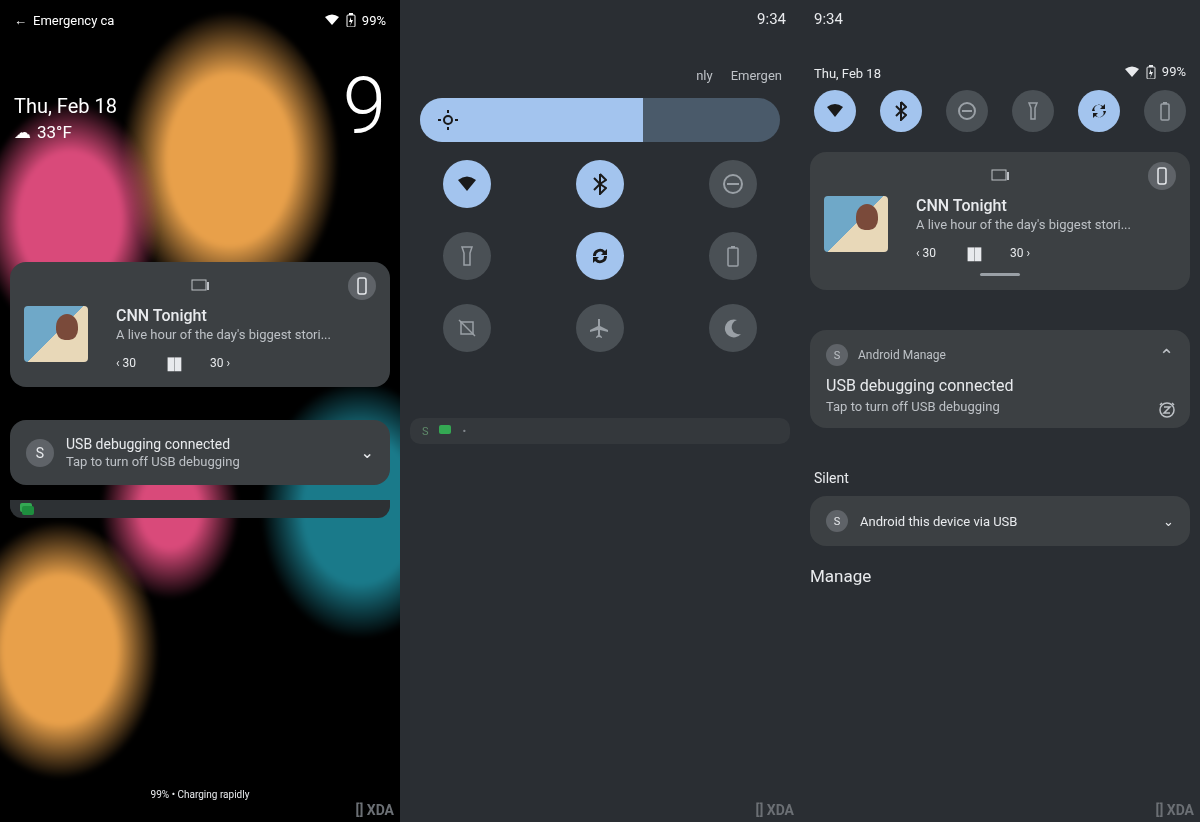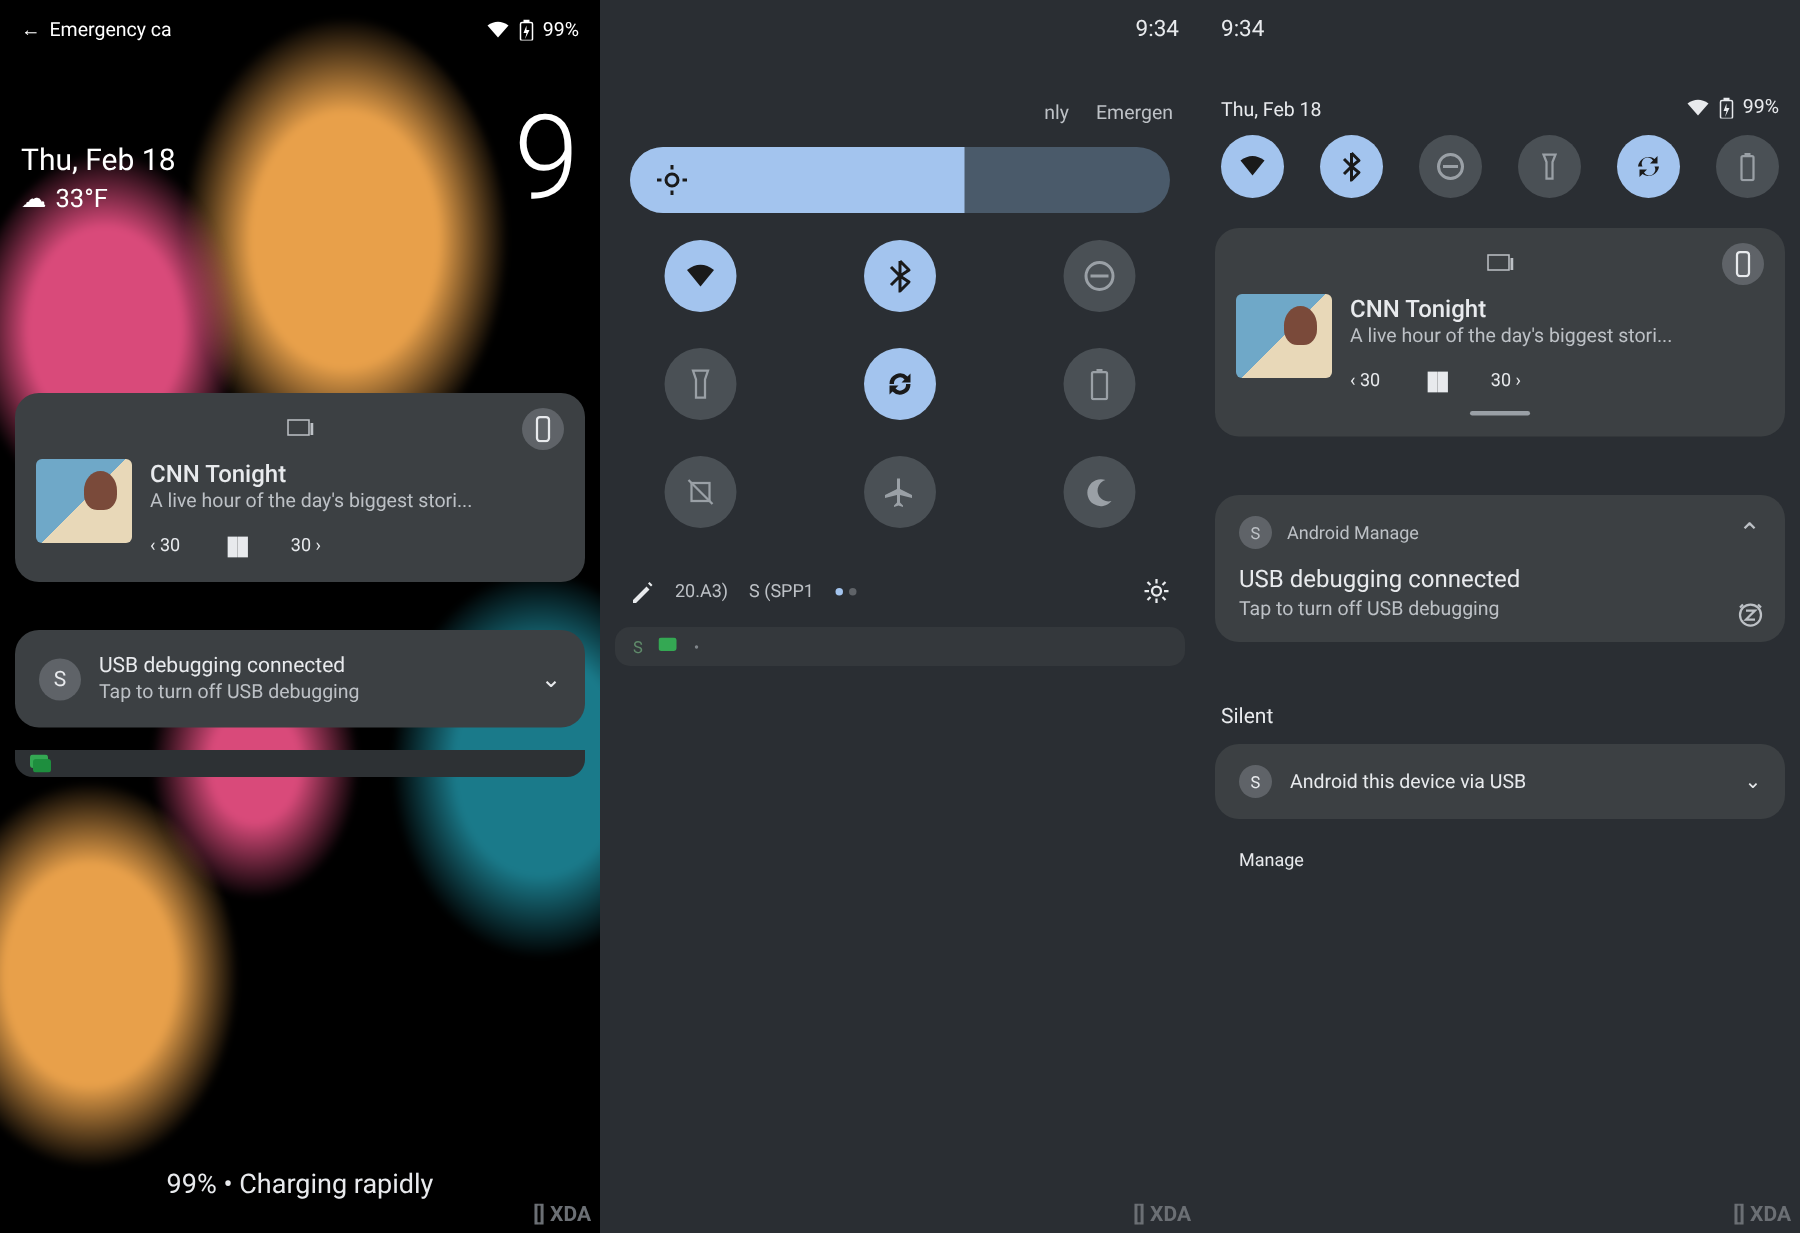--- a/index.html
+++ b/index.html
@@ -23,38 +23,38 @@
 .date-weather { position:absolute; top:94px; left:14px; color:#fff; z-index:4; }
 .date-weather .dt { font-size:20px; font-weight:400; }
 .date-weather .wx { font-size:17px; margin-top:4px; display:flex; align-items:center; gap:6px; }
 
 .bigclock { position:absolute; top:70px; right:14px; color:#fff; font-size:78px; font-weight:300; line-height:0.95; text-align:right; z-index:4; }
 
 .card { background:#3c4043; border-radius:16px; padding:14px; position:absolute; left:10px; right:10px; }
 .media-card { top:262px; }
 .media-top { display:flex; justify-content:center; align-items:center; position:relative; height:20px; margin-bottom:10px; }
 .chip { position:absolute; right:0; width:28px; height:28px; border-radius:50%; background:#5f6368; display:flex; align-items:center; justify-content:center; }
-.media-body { display:flex; gap:12px; }
+.media-body { display:flex; gap:28px; }
 .thumb { width:64px; height:56px; background:linear-gradient(135deg,#6fa8c8 50%,#e8d8b8 50%); border-radius:4px; position:relative; overflow:hidden; }
 .thumb::after { content:""; position:absolute; left:32px; top:8px; width:22px; height:26px; background:#7a4a3a; border-radius:50% 50% 40% 40%; }
 .media-text { flex:1; min-width:0; }
 .media-title { font-size:16px; font-weight:500; }
 .media-sub { font-size:13px; color:#bdc1c6; margin-top:2px; white-space:nowrap; overflow:hidden; text-overflow:ellipsis; }
 .media-controls { display:flex; gap:30px; margin-top:10px; font-size:12px; align-items:center; }
 .media-controls .pp { font-size:18px; letter-spacing:-3px; }
 
 .notif-card { top:420px; padding:16px; display:flex; align-items:center; gap:12px; }
 .notif-icon { width:28px; height:28px; border-radius:50%; background:#5f6368; display:flex; align-items:center; justify-content:center; flex-shrink:0; }
 .notif-text .nt { font-size:14px; }
 .notif-text .ns { font-size:13px; color:#bdc1c6; margin-top:2px; }
 .chevron { margin-left:auto; }
 
 .mini-bar { position:absolute; top:500px; left:10px; right:10px; height:18px; background:#2d3134; border-radius:0 0 12px 12px; padding-left:10px; display:flex; align-items:center; }
 
-.charging { position:absolute; bottom:22px; width:100%; text-align:center; font-size:18px; color:#e8eaed; }
+.charging { position:absolute; bottom:22px; width:100%; text-align:center; font-size:10px; color:#e8eaed; }
 .watermark { position:absolute; bottom:4px; right:6px; font-size:14px; font-weight:700; color:#6b6f74; letter-spacing:0px; }
 
 
 .sb2 { position:absolute; top:10px; right:14px; font-size:15px; }
 .carrier { position:absolute; top:68px; width:100%; display:flex; justify-content:flex-end; gap:18px; padding:0 18px; font-size:13px; color:#bdc1c6; }
 .brightness { position:absolute; top:98px; left:20px; right:20px; height:44px; background:#4a5a6a; border-radius:22px; overflow:hidden; }
 .brightness-fill { height:100%; width:62%; background:#a3c4ee; display:flex; align-items:center; padding-left:18px; }
 .qs-grid { position:absolute; top:160px; left:20px; right:20px; display:grid; grid-template-columns:repeat(3,1fr); gap:24px 40px; justify-items:center; }
 .qs-tile { width:48px; height:48px; border-radius:50%; display:flex; align-items:center; justify-content:center; }
 .tile-on { background:#a3c4ee; color:#1a1a1a; }
@@ -75,21 +75,21 @@
 .handle { width:40px; height:3px; background:#9aa0a6; border-radius:2px; margin:10px auto 0; }
 .section-label { font-size:14px; margin:0 0 10px 4px; }
 .p3-body { position:absolute; top:330px; left:10px; right:10px; }
 .p3-notif { background:#3c4043; border-radius:16px; padding:14px 16px; position:relative; }
 .p3-notif .hdr { display:flex; align-items:center; gap:10px; font-size:12px; color:#bdc1c6; }
 .p3-notif .title { font-size:16px; margin-top:10px; }
 .p3-notif .sub { font-size:13px; color:#bdc1c6; margin-top:4px; }
 .snooze { position:absolute; bottom:10px; right:14px; }
 .silent-label { font-size:14px; margin:42px 0 10px 4px; }
 .silent-card { background:#3c4043; border-radius:16px; padding:14px 16px; display:flex; align-items:center; gap:12px; font-size:13px; }
-.manage { font-size:12px; margin:20px 0 0 16px; }
+.manage { font-size:17px; margin:20px 0 0 0; }
 
 svg { display:block; }
 </style>
 </head>
 <body>
 
 <div class="panel p1">
   <div class="wallpaper">
     <div class="splash sp1"></div>
       <div class="splash sp2"></div>
@@ -233,35 +233,20 @@
     <div class="qs-tile tile-off">
         <svg width="22" height="22">
           <path d="M11 2v7l8 4v2l-8-2v5l2 2v1l-3-1-3 1v-1l2-2v-5l-8 2v-2l8-4V2z" fill="#9aa0a6"></path>
         </svg>
       </div>
     <div class="qs-tile tile-off">
         <svg width="20" height="20">
           <path d="M14 2a9 9 0 1 0 4 14A7 7 0 0 1 14 2z" fill="#9aa0a6"></path>
         </svg>
       </div>
-  </div>
-  <div class="qs-footer">
-    <svg width="16" height="16">
-        <path d="M2 14l9-9 2 2-9 9H2v-2zM12 3l1-1 2 2-1 1z" fill="#e8eaed"></path>
-      </svg>
-    <span>20.A3)</span>
-    <span>S (SPP1</span>
-    <div class="dots">
-        <div class="dot on"></div>
-        <div class="dot"></div>
-      </div>
-    <svg width="18" height="18" style="margin-left:auto">
-        <circle cx="9" cy="9" r="3" fill="none" stroke="#e8eaed" stroke-width="1.5"></circle>
-        <path d="M9 1v3M9 14v3M1 9h3M14 9h3M3 3l2 2M13 13l2 2M15 3l-2 2M5 13l-2 2" stroke="#e8eaed" stroke-width="1.5"></path>
-      </svg>
   </div>
   <div class="mini-bar2">
     <span style="color:#5f8a6a">S</span>
     <svg width="14" height="12">
         <rect width="12" height="9" rx="2" fill="#34a853"></rect>
       </svg>
     <span>•</span>
   </div>
   <div class="watermark">[] XDA</div>
 </div>

